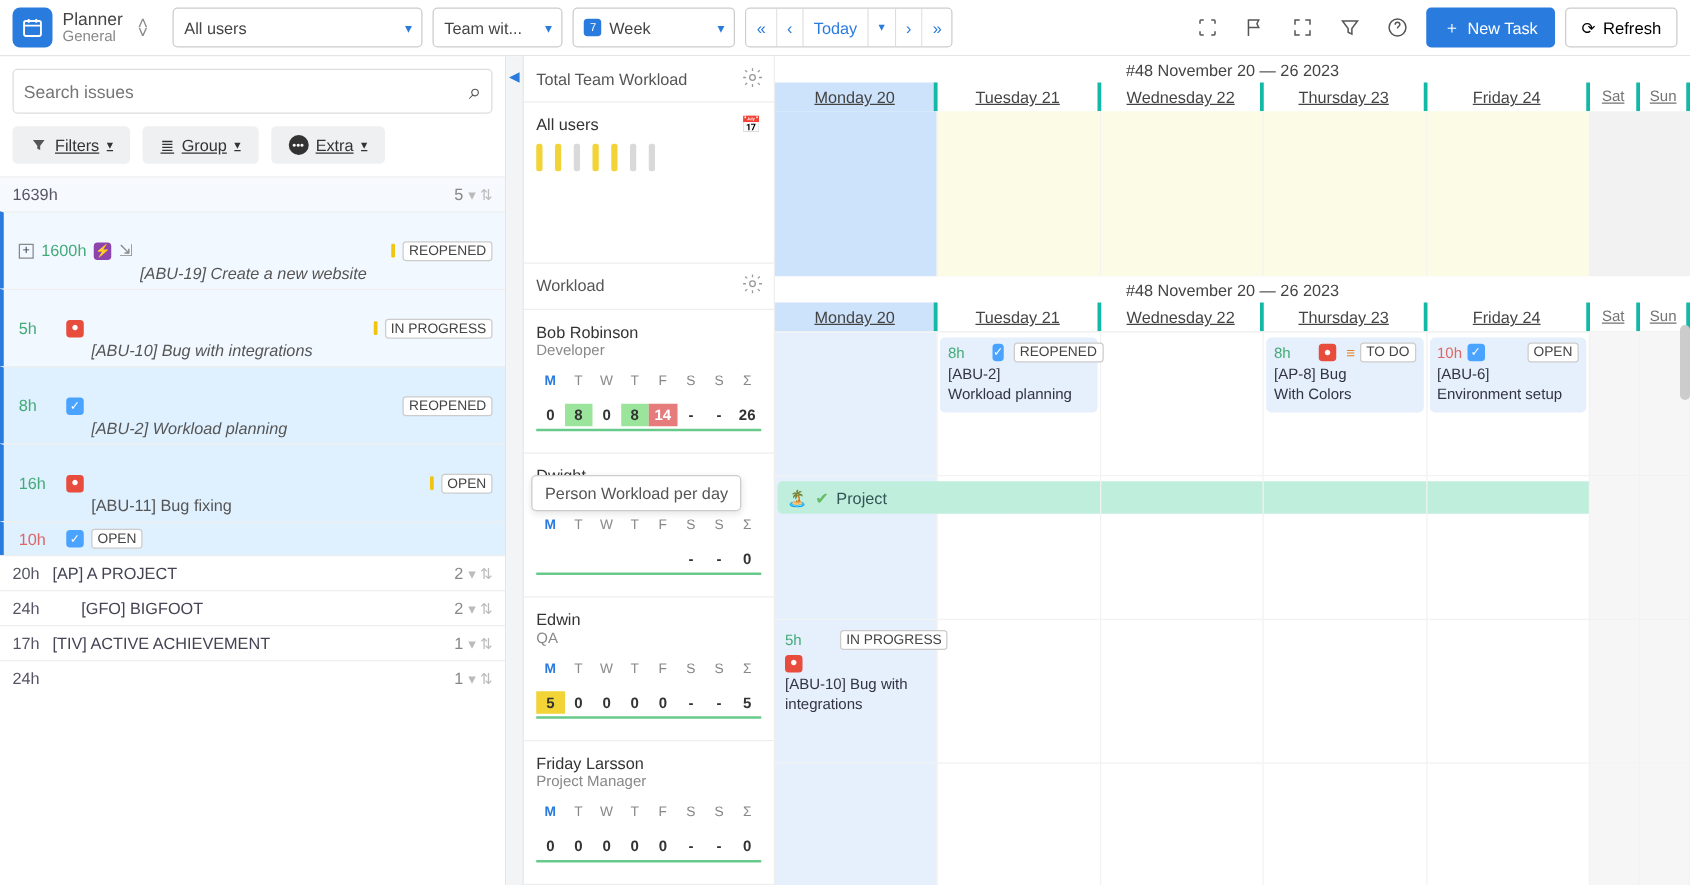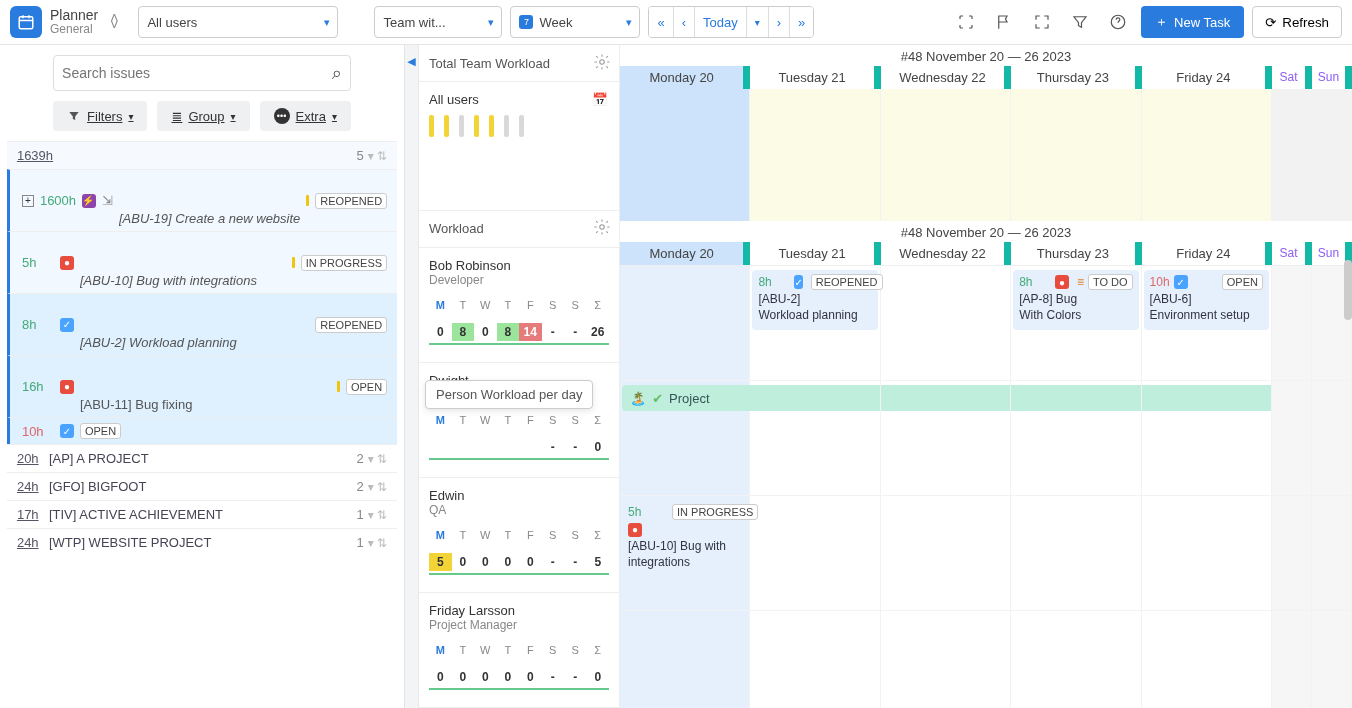--- a/index.html
+++ b/index.html
@@ -6,46 +6,46 @@
 body { width: 1352px; height: 708px; overflow: hidden; font-size: 13px; color: #333; background: #fff; }
 .topbar { display: flex; align-items: center; padding: 6px 10px; gap: 8px; border-bottom: 1px solid #e5e5e5; height: 45px; }
 .app-logo { width: 32px; height: 32px; background: #2a7bde; border-radius: 6px; display: flex; align-items: center; justify-content: center; color: #fff; }
 .app-name-col { display:flex; flex-direction:column; line-height:1.1; }
 .app-name { font-weight: 500; color: #444; font-size: 14px; }
 .app-sub { color: #888; font-size: 12px; }
 .logo-chevron { color: #888; font-size: 14px; margin-left: 4px; display:flex; flex-direction:column; line-height: .5; }
 .select-pill { border:1px solid #ccc; border-radius:4px; height:32px; display:flex; align-items:center; padding:0 8px; gap:6px; color:#444; font-size:13px; background:#fff; cursor:pointer; }
 .select-pill .caret { color:#2a7bde; margin-left:auto; font-size:11px; }
 .select-pill.w200 { width: 200px; }
-.select-pill.w110 { width: 128px; margin-left: 28px; }
+.select-pill.w110 { width: 104px; }
 .select-pill.w130 { width: 130px; }
 .cal-icon { width:14px; height:14px; background:#2a7bde; border-radius:3px; display:inline-flex; align-items:center; justify-content:center; color:#fff; font-size:9px; }
 .nav-group { display:flex; border:1px solid #ccc; border-radius:4px; height:32px; overflow:hidden; }
 .nav-group button { border:none; background:#fff; padding:0 8px; cursor:pointer; color:#2a7bde; font-size:13px; border-right:1px solid #ddd; display:flex; align-items:center; }
 .nav-group button:last-child { border-right:none; }
 .spacer { flex:1; }
 .icon-btn { width:30px; height:30px; display:flex; align-items:center; justify-content:center; cursor:pointer; color:#444; border-radius:4px; }
 .icon-btn svg { width:18px; height:18px; stroke:#555; fill:none; stroke-width:1.6; }
 .new-task-btn { background:#2a7bde; color:#fff; border:none; border-radius:4px; height:32px; padding:0 14px; font-size:13px; cursor:pointer; display:flex; align-items:center; gap:6px; }
 .refresh-btn { border:1px solid #ccc; background:#fff; border-radius:4px; height:32px; padding:0 12px; cursor:pointer; display:flex; align-items:center; gap:6px; }
 .main { display:flex; height: calc(708px - 45px); }
-.sidebar { width: 405px; border-right: 1px solid #e4e4e4; display:flex; flex-direction:column; overflow:hidden;align-items:center; }
+.sidebar { width: 405px; border-right: 1px solid #e4e4e4; display:flex; flex-direction:column; overflow:hidden; }
 .sidebar-top { padding:10px; display:flex; flex-direction:column; gap:10px; }
 .search-box { display:flex; border:1px solid #ddd; border-radius:4px; height:36px; align-items:center; padding:0 8px; }
 .search-box input { border:none; outline:none; flex:1; font-size:14px; color:#999; }
 .filter-row { display:flex; gap:10px;text-decoration:underline; }
 .pill-btn { background:#eef0f2; border:none; border-radius:4px; height:30px; padding:0 14px; display:flex; align-items:center; gap:6px; cursor:pointer; font-size:13px; color:#333; }
 .issue-list { overflow-y:auto; }
 .issue-group { display:flex; align-items:center; padding:6px 10px; border-top:1px solid #eee; font-size:13px; color:#445; }
 .issue-group.alt { background: #f6f9fd; }
 .issue-row { display:flex; align-items:center; padding:5px 10px; border-top:1px solid #eee; font-size:13px; gap:6px; }
 .issue-row.child { padding-left: 12px; background:#f2f8ff; border-left:3px solid #2a7bde; }
 .issue-row.child.sel { background:#dff0ff; }
 .hours { color:#4a7; min-width:32px; }
-.hours.big { color:#556;text-decoration:underline; }
+.hours.big { color:#556; }
 .issue-name { flex:1; font-style:italic; color:#555; white-space:nowrap; overflow:hidden; text-overflow:ellipsis;margin-top:36px; }
 .issue-name.normal { font-style:normal; }
 .status-tag { font-size:11px; border:1px solid #ccc; border-radius:3px; padding:1px 4px; background:#fff; color:#444; white-space:nowrap; }
 .count-badge { color:#888; margin-left:auto; margin-right:4px; }
 .muted-icons { color:#bbb; font-size:12px; display:flex; gap:2px; }
 .mini-bar { width:3px; height:11px; border-radius:1px; } .mb-orange{background:#f1c40f;}
 .sq-icon { width:14px; height:14px; border-radius:3px; display:inline-flex; align-items:center; justify-content:center; font-size:10px; color:#fff; }
 .sq-red{background:#e74c3c;} .sq-blue{background:#4aa3ff;} .sq-purple{background:#8e44ad;}
 .right-pane { flex:1; display:flex; position:relative; background:#fff; }
 .collapse-handle { width:14px; background:#f2f4f6; display:flex; align-items:flex-start; justify-content:center; color:#2a7bde; font-size:11px; border-right:1px solid #e5e7e9; padding-top:10px; }
@@ -65,23 +65,23 @@
 .day-grid .hdr.bold { color:#2a7bde; font-weight:600; }
 .day-grid .val { font-weight:600; padding:2px 0; }
 .val.green { background:#9be49b; }
 .val.red { background:#e57b7b; color:#fff; }
 .val.hl { background:#f2d437; }
 .underline-bar { height:2px; background:#67c98b; margin-top:2px; }
 .cal-col { flex:1; border-left:1px solid #eee; overflow:hidden; position:relative;}
 .cal-header { display:flex; flex-direction:column; }
 .cal-title { text-align:center; font-size:13px; color:#444; padding:4px 0 2px 0; }
 .cal-days { display:flex; }
-.cal-days .day-h { flex:1; text-align:center; padding:4px 0; font-size:13px; color:#444; border-right:7px solid #14b8a6; }
+.cal-days .day-h { flex:1; text-align:center; padding:4px 0; font-size:13px; color:#444; border-right:3px solid #14b8a6;text-decoration:underline; }
 .cal-days .day-h.today { background:#cde3fb; }
-.cal-days .day-h.weekend { color:#8b5cf6; font-size:12px; }
+.cal-days .day-h.weekend { color:#737373; font-size:12px; }
 .cal-bodies { display:flex; height: 132px; }
 .cal-bodies .daycell { flex:1; border-right:1px solid #f2f2f2; background:#fcfbe6; }
 .cal-bodies .daycell.today { background:#cde3fb; }
 .cal-bodies .daycell.weekend { background:#f2f2f2; }
 .cal-body2 { display:grid; grid-template-columns: repeat(5, 1fr) 40px 40px; grid-auto-rows: 115px; border-top:1px solid #eee; position:relative;}
 .cal-body2 .cell2 { border-right:1px solid #f2f2f2; border-bottom:1px solid #f2f2f2; position:relative; }
 .cal-body2 .cell2.today { background:#e5f0fc; }
 .cal-body2 .cell2.wknd { background:#f6f6f6; }
 .task-card { position:absolute; top:4px; left:2px; right:2px; background:#e5f0fc; border-radius:4px; padding:4px 6px; font-size:12px; color:#334; display:flex; flex-direction:column; gap:2px; min-height:60px; }
 .task-card .top { display:flex; align-items:center; gap:4px; }
@@ -245,33 +245,32 @@
       </div>
 
       <div class="issue-group">
         <span class="hours big" style="min-width:32px;">20h</span>
         <span style="flex:1;">[AP] A PROJECT</span>
         <span class="count-badge">2</span>
         <span class="muted-icons">▾ ⇅</span>
       </div>
       <div class="issue-group">
         <span class="hours big" style="min-width:32px;">24h</span>
-        <span style="flex:1;">[GFO] BIGFOOT</span>
+        <span style="flex:1;margin-left:23px;">[GFO] BIGFOOT</span>
         <span class="count-badge">2</span>
         <span class="muted-icons">▾ ⇅</span>
       </div>
       <div class="issue-group">
         <span class="hours big" style="min-width:32px;">17h</span>
         <span style="flex:1;">[TIV] ACTIVE ACHIEVEMENT</span>
         <span class="count-badge">1</span>
         <span class="muted-icons">▾ ⇅</span>
       </div>
       <div class="issue-group">
         <span class="hours big" style="min-width:32px;">24h</span>
-        <span style="flex:1;">[WTP] WEBSITE PROJECT</span>
         <span class="count-badge">1</span>
         <span class="muted-icons">▾ ⇅</span>
       </div>
     </div>
   </div>
 
   <div class="right-pane">
     <div class="collapse-handle">◀</div>
 
     <div class="workload-col">

